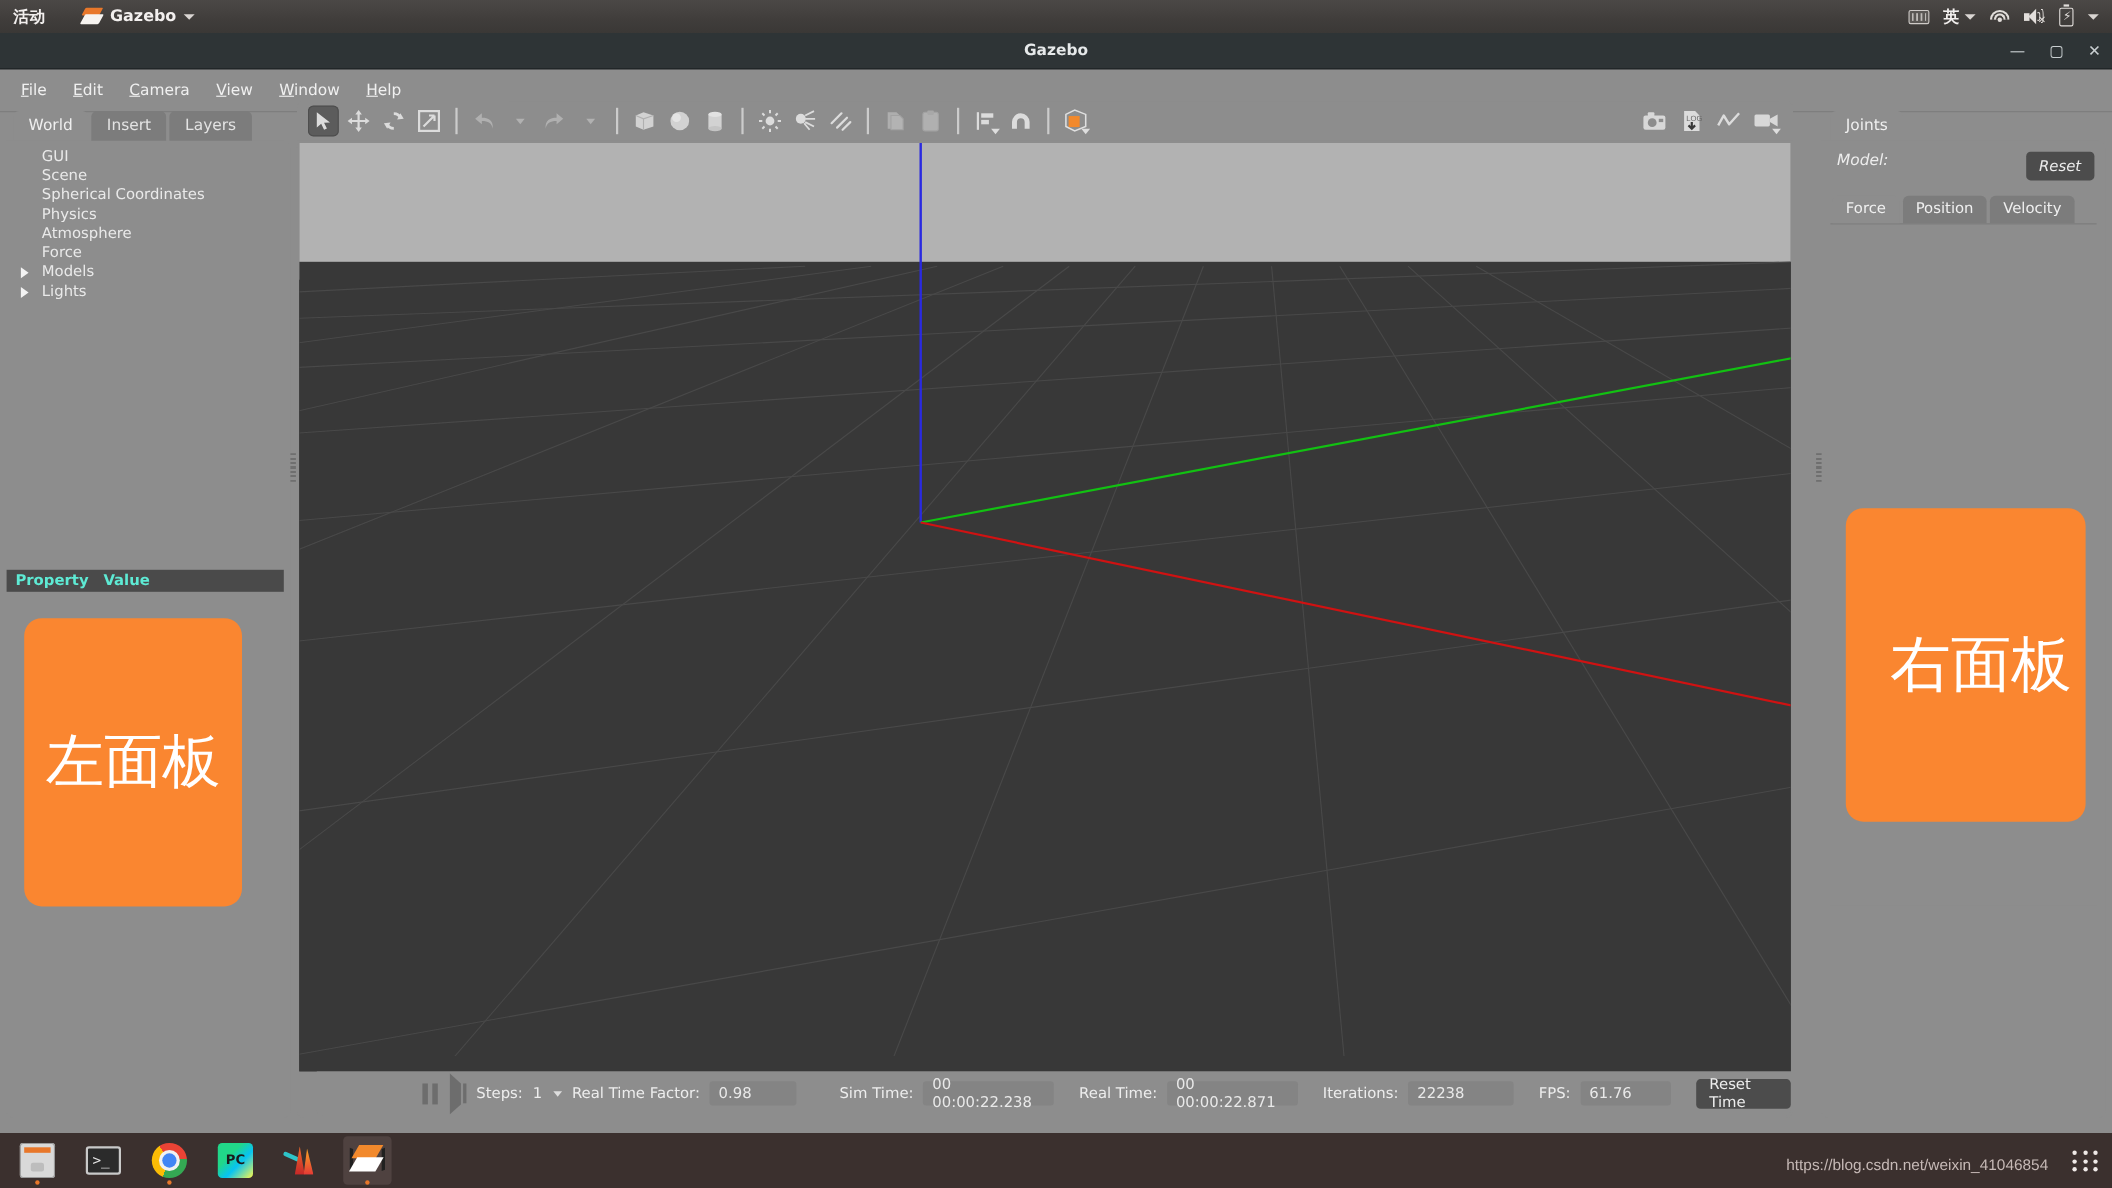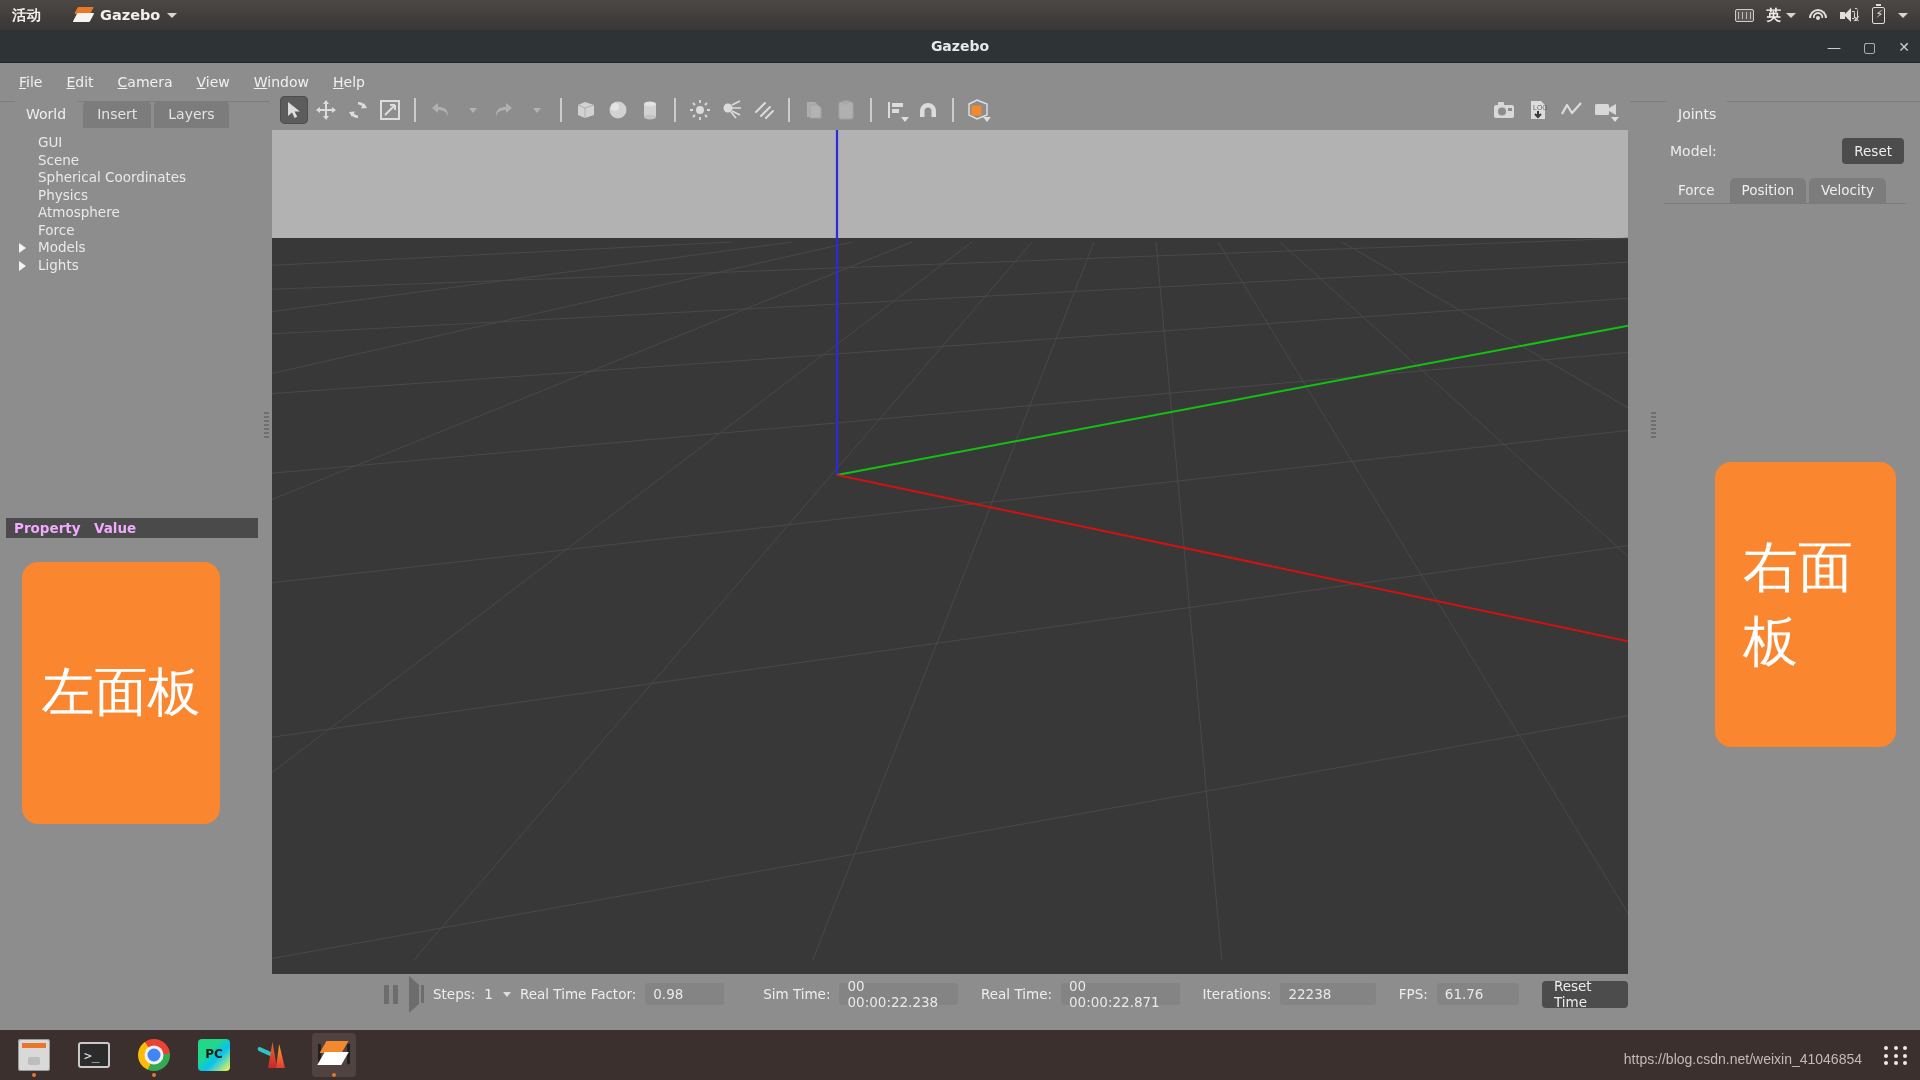--- a/index.html
+++ b/index.html
@@ -117,30 +117,30 @@
   #left-splitter {
     position: absolute; left: 6px; top: 425px; width: 258px; height: 7px;
     display:flex; align-items:center; justify-content:center;
   }
   #left-splitter .dots { width: 26px; height: 3px;
     background: repeating-linear-gradient(to right, #6f6f6f 0 2px, transparent 2px 4px); }
   .proprow {
     position: absolute; left: 6px; top: 426px; width: 252px; height: 20px;
     background: #4a4a4a; display: flex; align-items: center;
   }
-  .proprow span { color: #f0abfc; font-size: 13.5px; font-weight: bold; }
+  .proprow span { color: #5eead4; font-size: 13.5px; font-weight: bold; }
   .proprow .c1 { margin-left: 8px; width: 80px; }
 
   .orange-card {
     position: absolute; background: #fa8630; border-radius: 16px;
     display: flex; align-items: center; justify-content: center;
     color: #ffffff; font-weight: normal;
   }
   #left-orange { left: 22px; top: 470px; width: 198px; height: 262px; font-size: 53px; }
-  #right-orange { left: 1678px; top: 406px; width: 181px; height: 285px; font-size: 55px; padding-left: 28px; }
+  #right-orange { left: 1678px; top: 406px; width: 218px; height: 285px; font-size: 55px; padding-left: 28px; }
 
   
   #viewport-wrap {
     position: absolute; left: 270px; top: 36px; right: 290px; bottom: 14px;
     background: #8d8d8d; border-radius: 6px;
   }
   #render-toolbar {
     position: absolute; left:0; top: -36px; height: 36px; right: 0;
     background: #8d8d8d; border-radius: 6px 6px 0 0;
     display: flex; align-items: center; padding: 0 10px; gap: 4px;
@@ -190,21 +190,21 @@
     background: #4c4c4c; color:#ededed; font-size:13.5px; height:27px;
     display:flex; align-items:center; padding:0 12px; border-radius:4px; margin-left: 14px;
   }
 
   
   #right-panel {
     position: absolute; right: 6px; top: 36px; width: 258px; bottom: 14px;
     background: #8d8d8d; border-radius: 0 6px 6px 6px;
   }
   #right-panel .tabrow { left: 8px; }
-  .model-row { display:flex; align-items:center; padding: 10px 10px 0 14px; }
+  .model-row { display:flex; align-items:flex-start; padding: 10px 10px 0 14px; font-style: italic; }
   .model-row .lbl { color:#ededed; font-size:14px; }
   .model-row .resetbtn {
     margin-left:auto; background:#4c4c4c; color:#ededed; font-size:13.5px;
     padding: 5px 12px; border-radius: 4px;
   }
   .subtabs { display:flex; gap:3px; padding: 14px 0 0 10px; }
   .subtab { background:#8d8d8d; color:#efefef; font-size:13.5px; padding:4px 12px 5px 12px; border-radius:5px 5px 0 0;}
   .subtab.inactive { background:#7c7c7c; }
   .subpanel { margin: 0 8px 0 8px; height: 620px; background: #8d8d8d; border-top: 1px solid #7b7b7b;}
 

